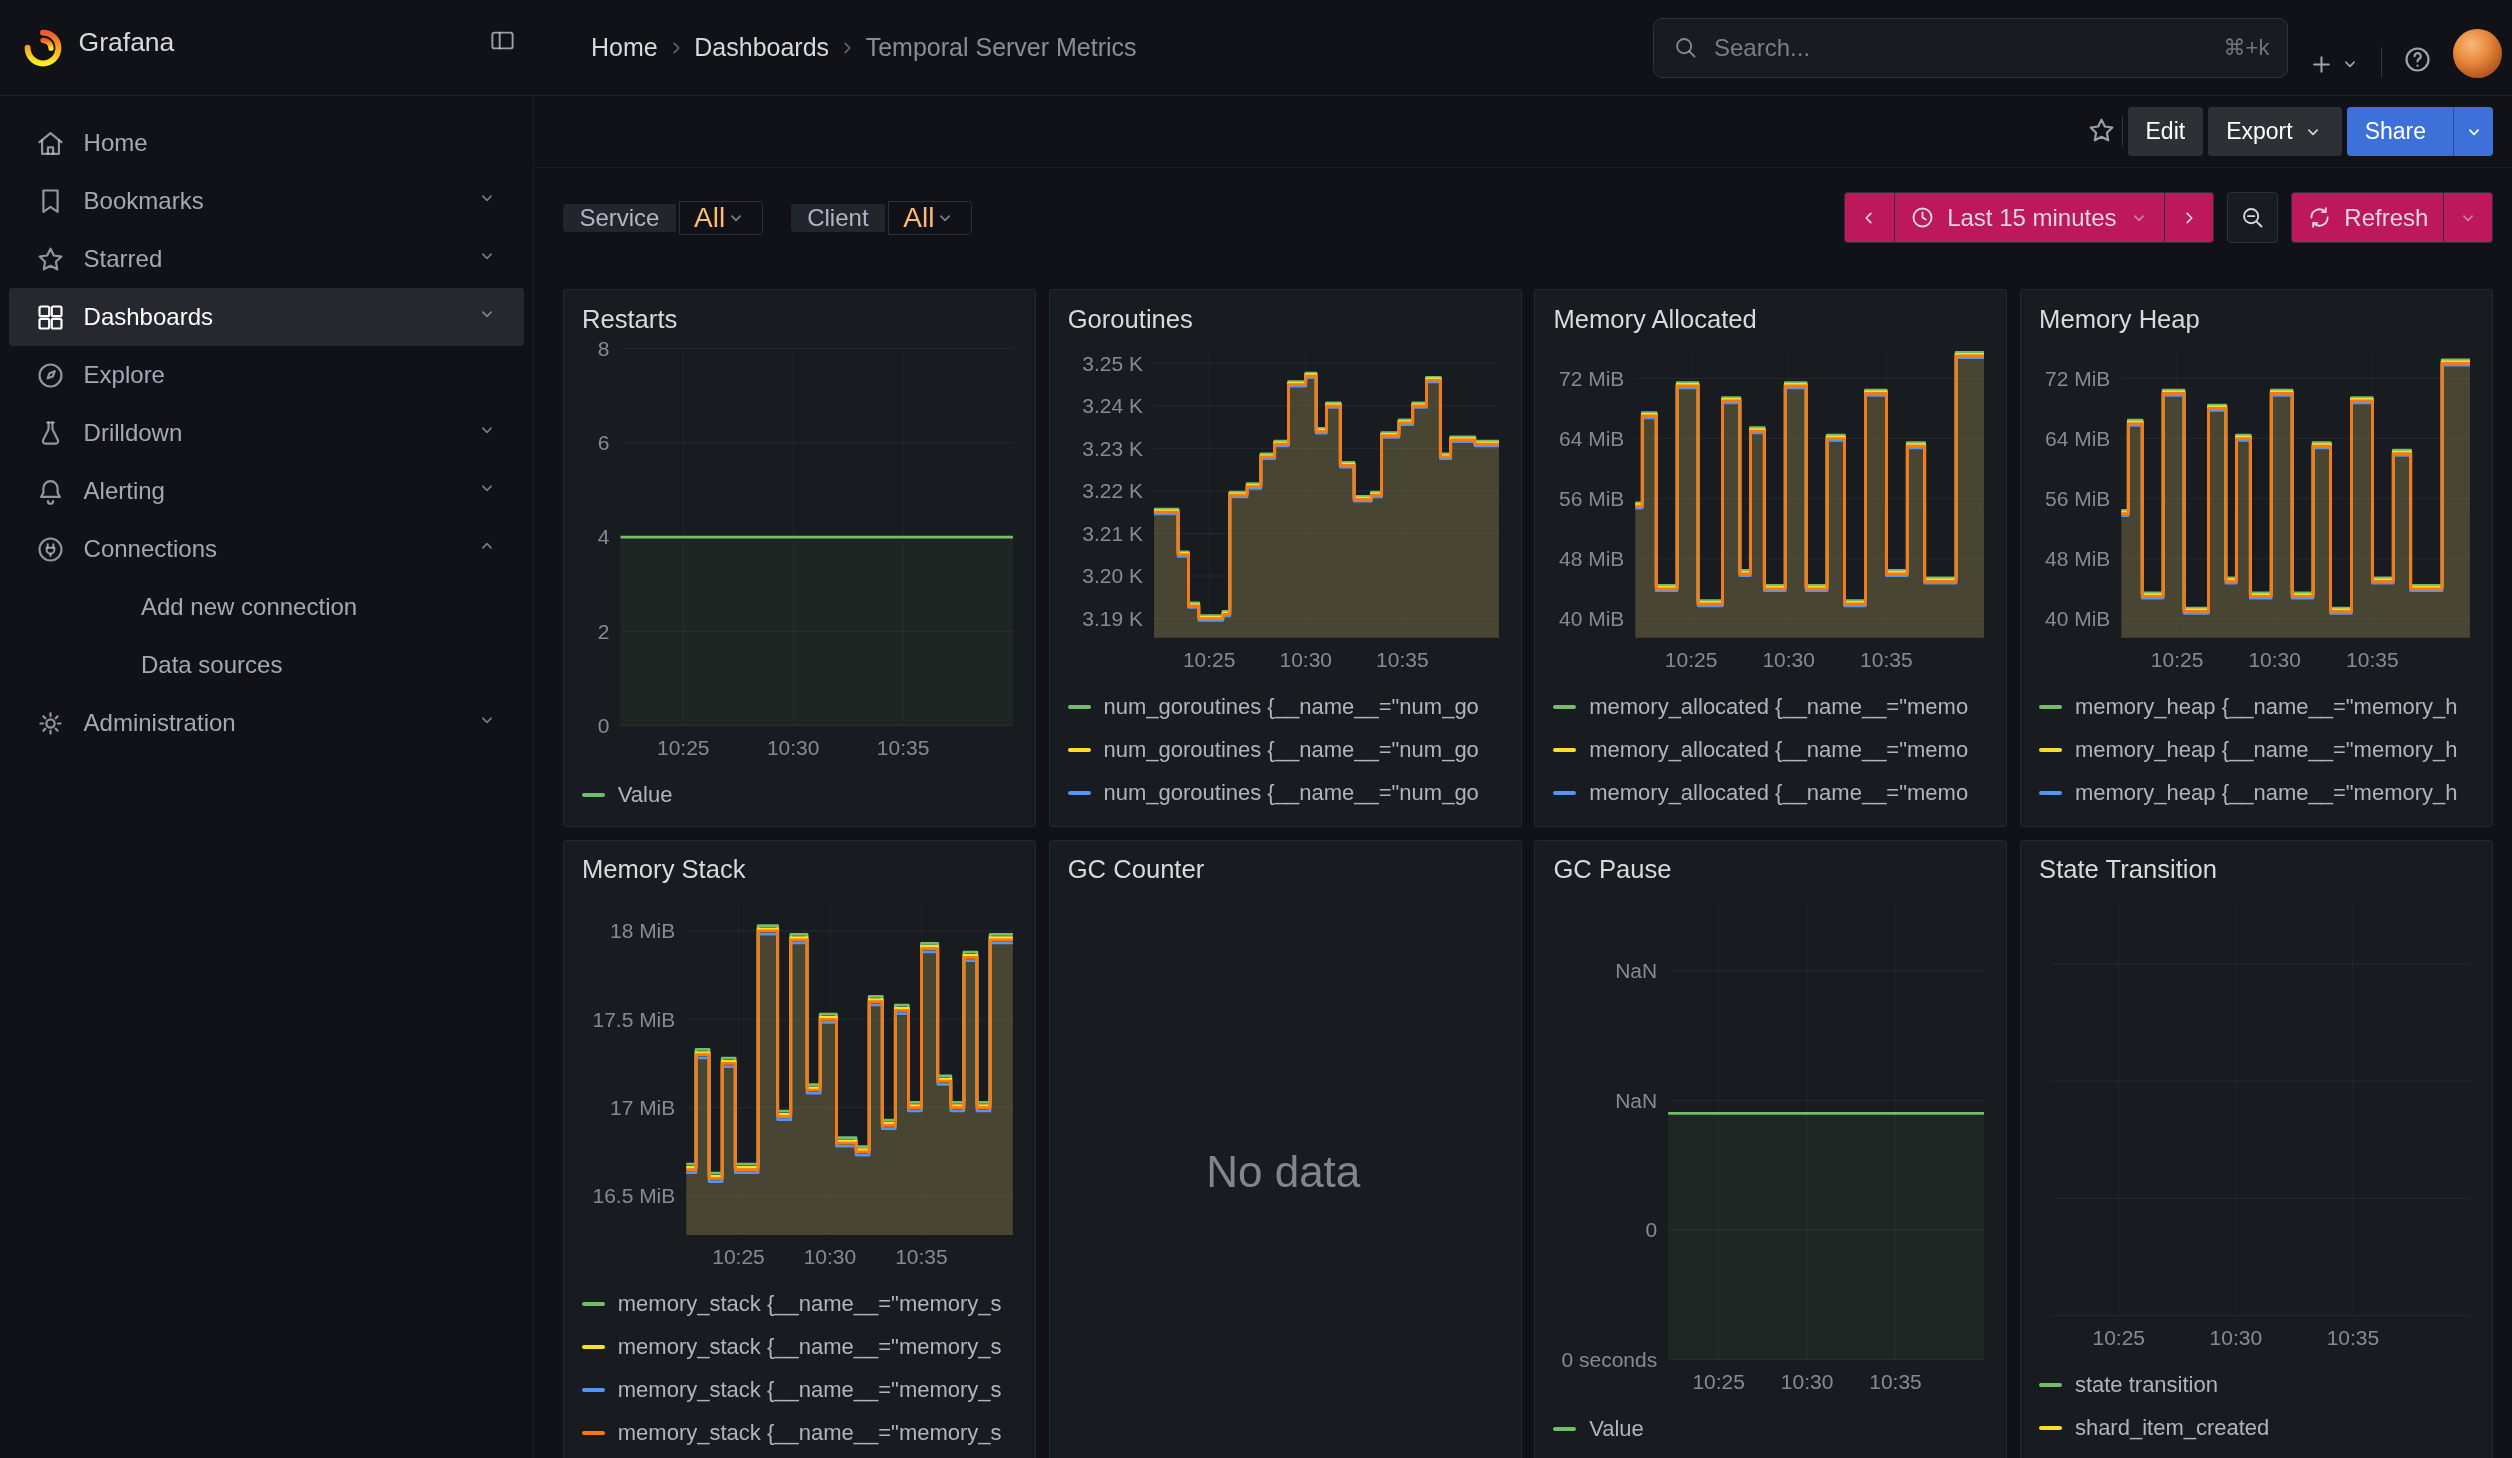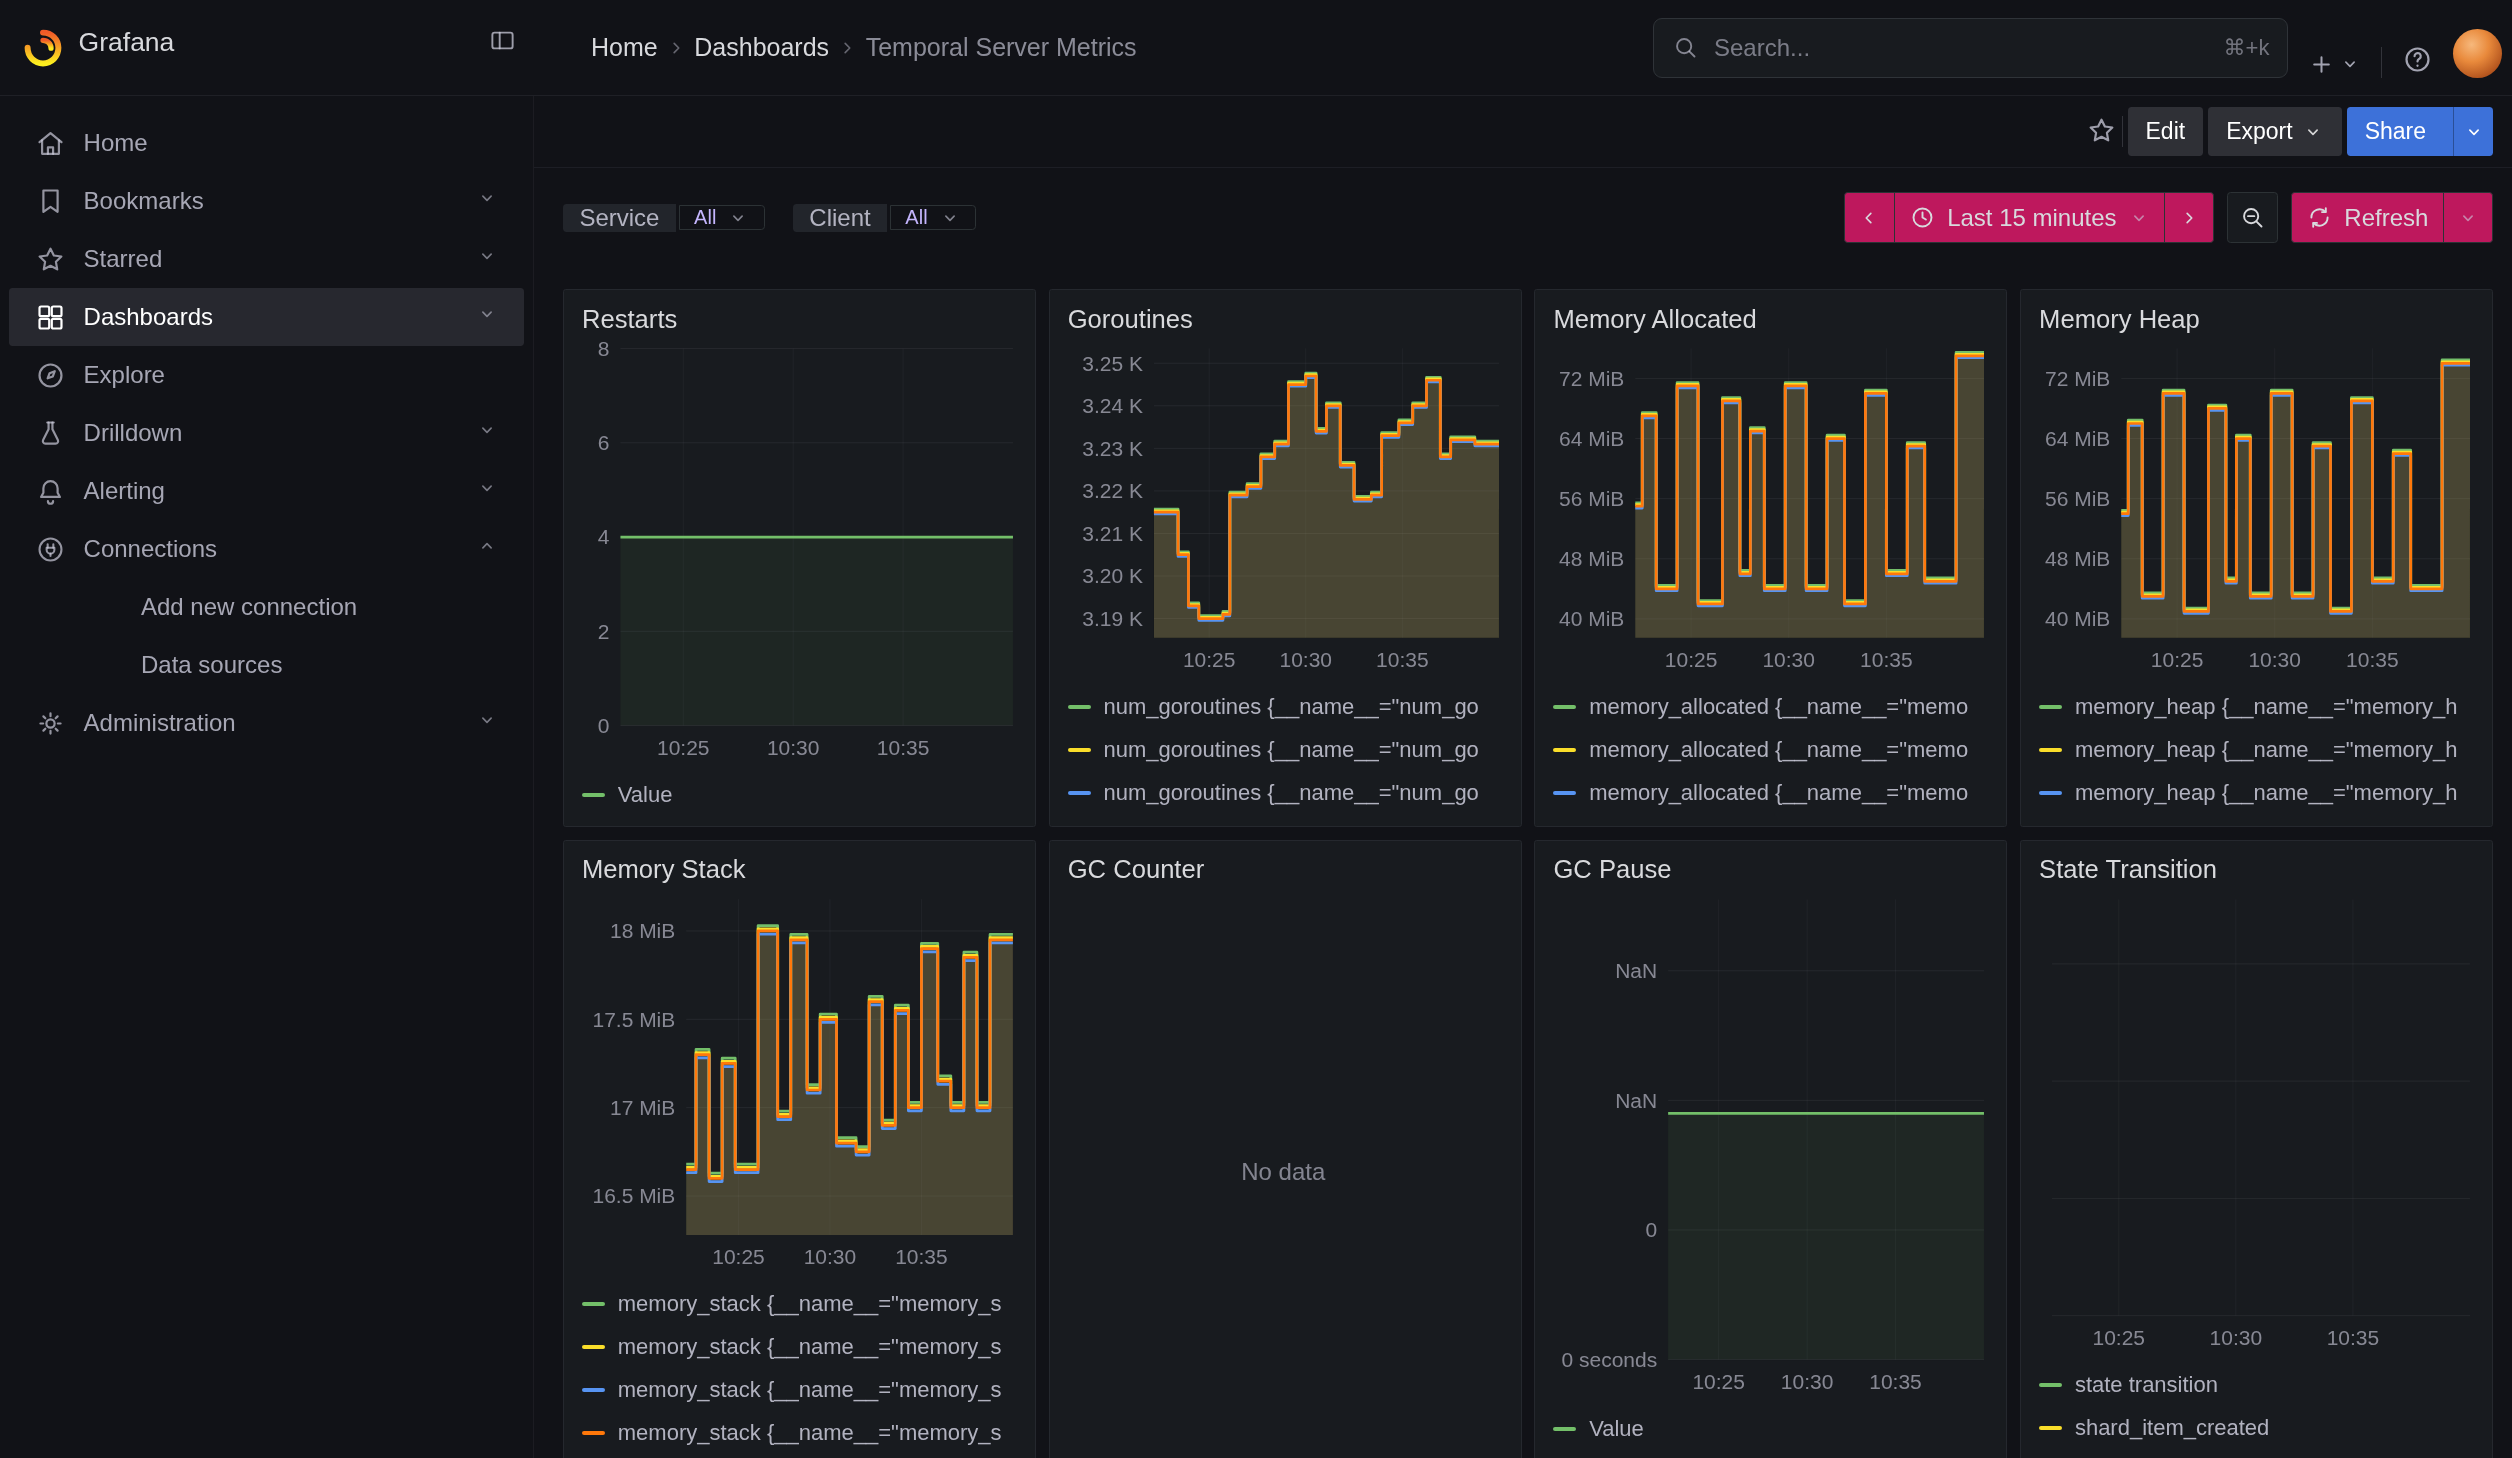--- a/index.html
+++ b/index.html
@@ -46,38 +46,38 @@
   .btn{height:49px;border-radius:3.7px;font-size:23px;font-weight:500;color:#fff;display:inline-flex;align-items:center;gap:9px;padding:0 18px;background:rgba(204,204,220,.16)}
   .btn .c{color:rgba(255,255,255,.8)}
   .btn-share{background:#3d71d9;padding:0;overflow:hidden}
   .share-main{padding:0 18px;height:100%;display:flex;align-items:center;font-weight:500}
   .share-caret{width:40px;height:100%;display:flex;align-items:center;justify-content:center;border-left:0.9px solid rgba(0,0,0,.3)}
 
   
   .filterbar{margin-top:24px;flex:none;display:flex;align-items:center}
   .chip{display:flex;align-items:center;height:49px;margin-right:28px}
   .chip-label{background:#22252b;color:rgba(204,204,220,.85);display:flex;align-items:center;padding:0 16.4px;font-size:24px;border-radius:3.7px 0 0 3.7px;margin-right:2.7px}
-  .chip-value{border:0.9px solid #2c3235;border-radius:0 3.7px 3.7px 0;display:flex;align-items:center;gap:11px;padding:0 14.6px;font-size:20px;color:#c4b5fd;background:transparent}
+  .chip-value{border:0.9px solid #2c3235;border-radius:0 3.7px 3.7px 0;display:flex;align-items:center;padding:0 14.6px;font-size:28px;color:#fdba74;background:transparent}
   .chip-value .c,.tc-seg .c{color:rgba(204,204,220,.6)}
   .time-controls{margin-left:auto;display:flex;align-items:center;gap:12.8px}
   .tc-group{display:flex;align-items:stretch;height:51px;border:0.9px solid #2c3235;border-radius:3.7px;background:#be185d;overflow:hidden}
   .tc-seg{display:flex;align-items:center;justify-content:center;gap:11px;padding:0 14.6px;font-size:24px;color:#d8d9dd}
   .tc-seg+.tc-seg{border-left:0.9px solid #2c3235}
   .tc-seg.sq{width:49px;padding:0}
   .tc-seg b{font-weight:500}
   .tc-single{height:51px;width:51px;border:0.9px solid #2c3235;border-radius:3.7px;background:#181b1f;display:flex;align-items:center;justify-content:center;color:#d8d9dd}
 
   
   .grid{margin-top:46px;display:grid;grid-template-columns:repeat(4,1fr);grid-template-rows:538px 621px;gap:12.8px}
   .panel{background:#181b1f;border:0.9px solid #25282e;border-radius:2.7px;display:flex;flex-direction:column;min-width:0;overflow:hidden}
   .panel h2{flex:none;padding:14.6px 18px 5.5px;font-size:25.6px;font-weight:500;color:#d9dadd;white-space:nowrap;overflow:hidden}
   .chart{flex:1;margin:0 12.8px 0 9px;position:relative;min-height:0}
   .chart svg{display:block}
   .chart text{font-family:"Liberation Sans",sans-serif}
-  .no-data{position:absolute;inset:0;display:flex;align-items:center;justify-content:center;color:rgba(204,204,220,.6);font-size:24px}
+  .no-data{position:absolute;inset:0;display:flex;align-items:center;justify-content:center;color:rgba(204,204,220,.6);font-size:44px}
   .legend{flex:none;overflow:hidden;padding:5.5px 18px 0}
   .legend-row{height:43px;display:flex;align-items:center;gap:12.8px}
   .legend-mark{width:23px;height:4.6px;border-radius:2.7px;flex:none}
   .legend-label{font-size:22px;color:rgba(204,204,220,.85);white-space:nowrap;overflow:hidden}
   .symbols{position:absolute;width:0;height:0;overflow:hidden}
 </style>
 </head>
 <body>
 
 <svg class="symbols" aria-hidden="true">

